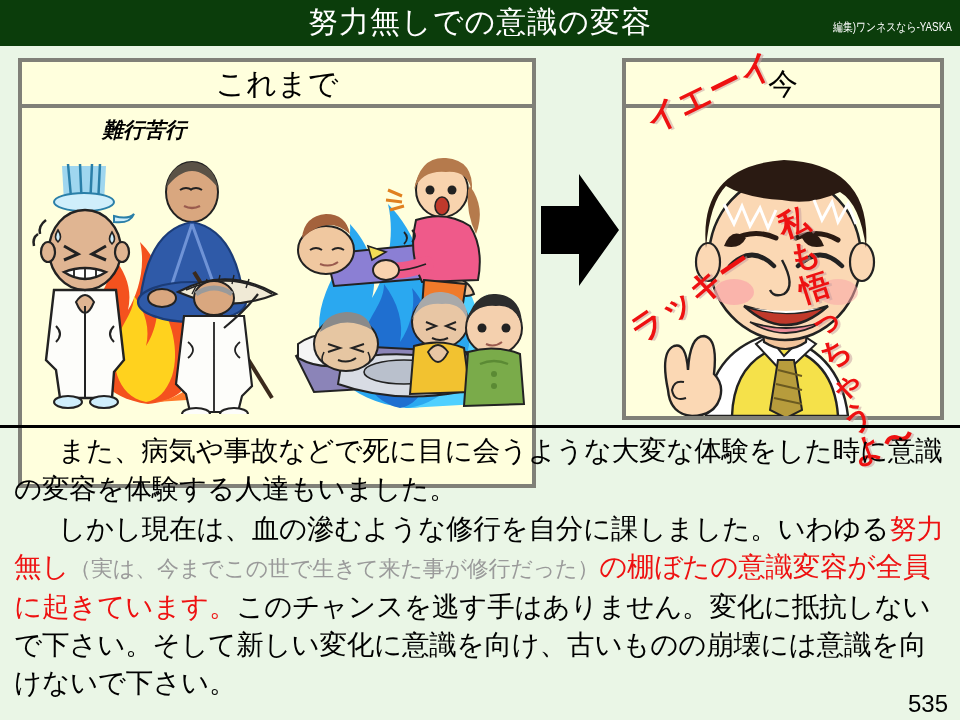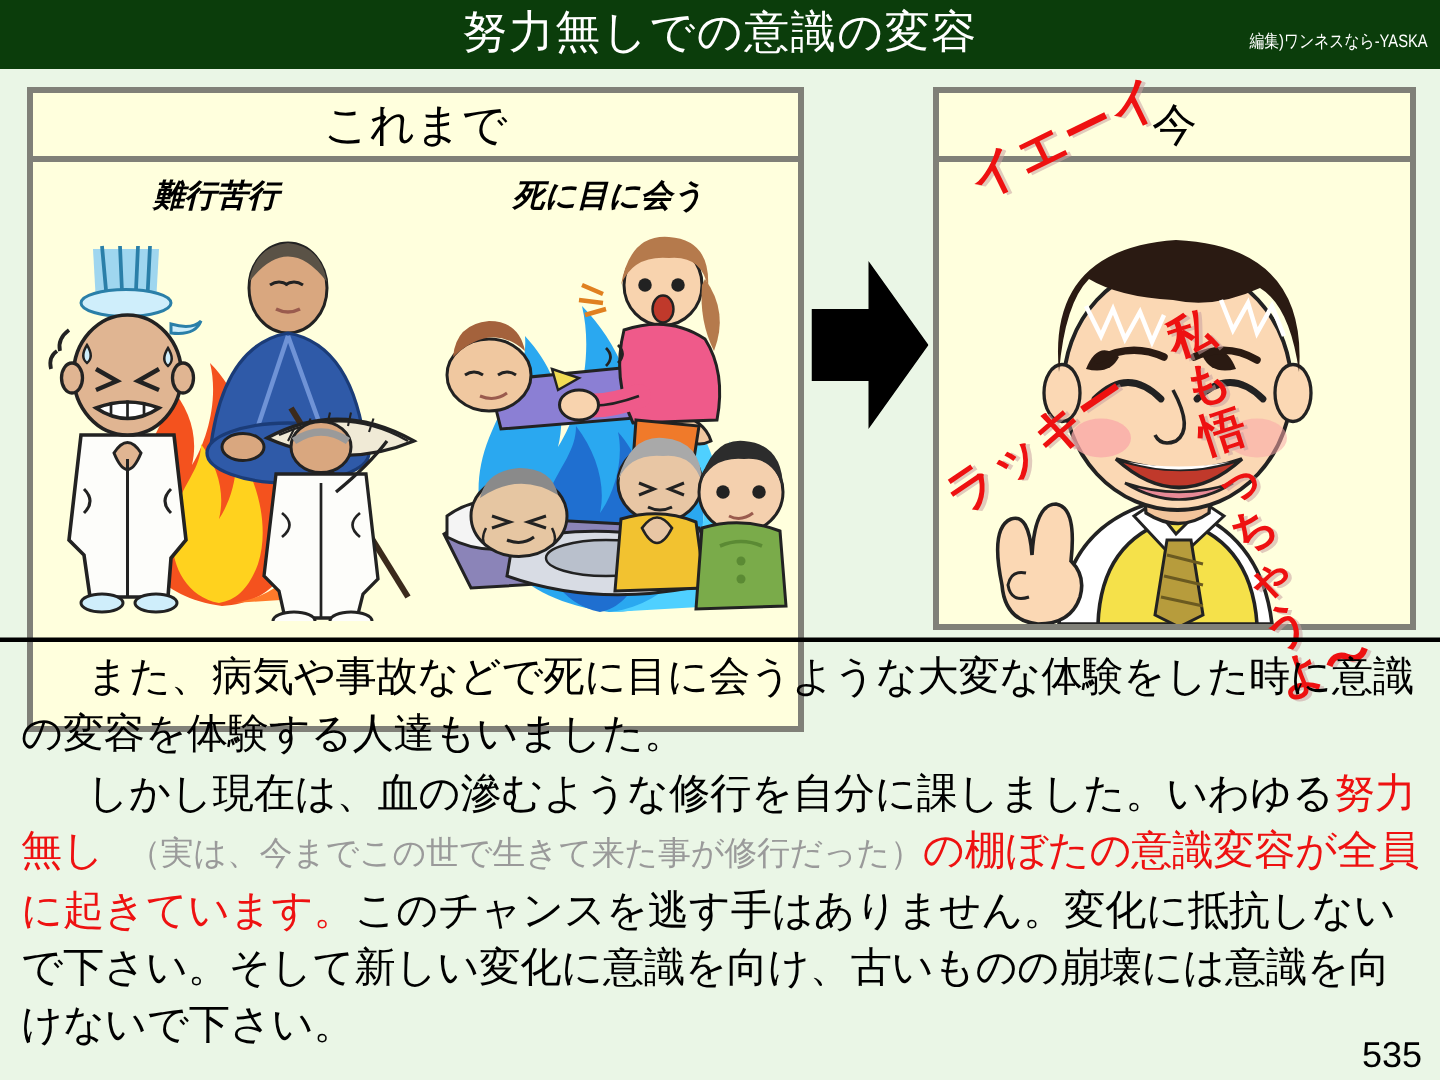--- a/index.html
+++ b/index.html
@@ -149,21 +149,21 @@
     color: #000000;
     font-size: 27.5px;
     line-height: 38px;
     letter-spacing: -0.2px;
   }
   #bodytext p {
     margin: 0 0 2px 0;
     text-indent: 1.6em;
   }
   .em-red { color: #ee1111; }
-  .note-gray { color: #9a9a9a; font-size: 22px; margin-left: 16px; }
+  .note-gray { color: #9a9a9a; font-size: 22px; }
 
   #pagenum {
     position: absolute;
     right: 12px; bottom: 2px;
     font-size: 24px;
     color: #000000;
   }
 </style>
 </head>
 <body>
@@ -173,21 +173,20 @@
   <div id="titlebar">
     <div id="title-text">努力無しでの意識の変容</div>
     <div id="credit-text">編集)ワンネスなら-YASKA</div>
   </div>
 
   <div class="panel" id="panel-past">
 
     <div class="panel-head">これまで</div>
 
     <div class="sublabel" id="sub-nangyo">難行苦行</div>
-    <div class="sublabel" id="sub-shi">死に目に会う</div>
 
     <div class="scene" id="scene-asceticism">
       <svg viewBox="0 0 252 268" width="252" height="268">
 
         <g>
           <path d="M120 258 C60 250 52 200 68 160 C76 140 86 130 84 110 C100 128 104 146 100 164
                    C110 148 118 120 112 96 C132 116 144 150 140 176 C150 160 152 140 148 124
                    C170 150 178 196 166 226 C158 246 144 256 120 258 Z" fill="#f4521e"></path>
           <path d="M128 256 C168 250 186 216 180 182 C176 158 164 146 162 128
                    C182 148 194 180 192 206 C200 190 200 172 196 158

